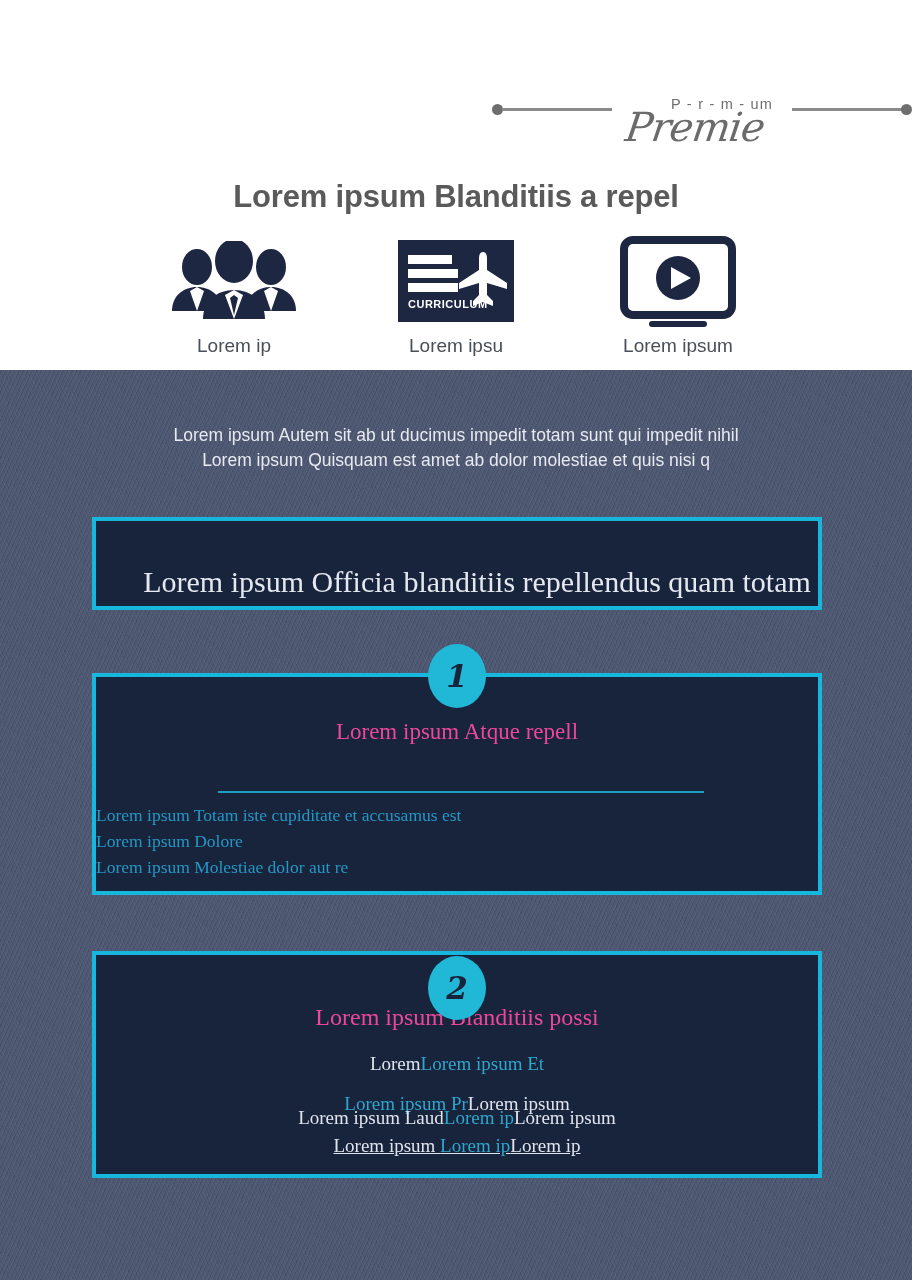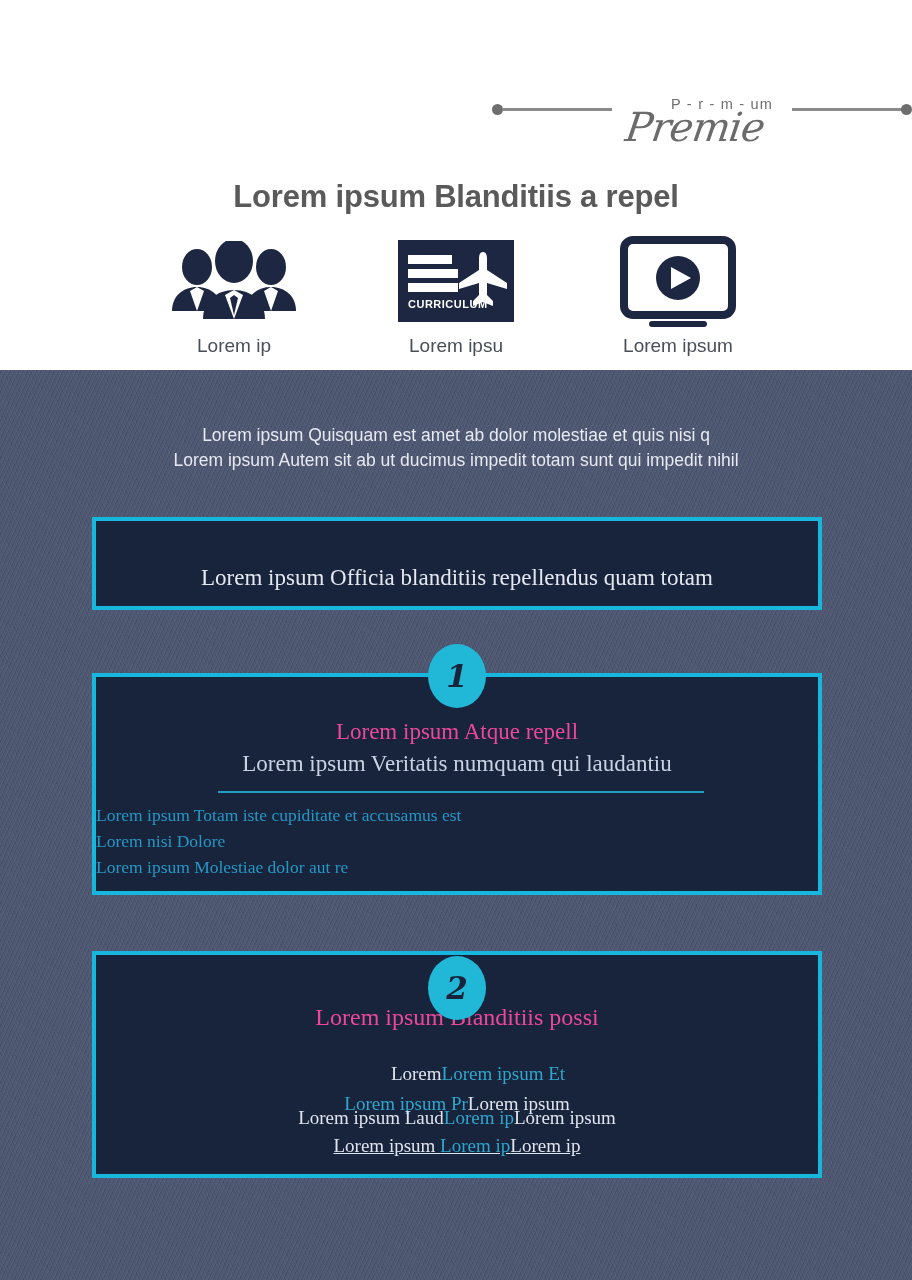--- a/index.html
+++ b/index.html
@@ -206,22 +206,23 @@
 
   .box1 { top: 147px; height: 93px; }
   .box1 .badge { top: 123px; }
   .box1 .line {
     position: absolute;
     left: 0;
     top: 44px;
     width: 100%;
     text-align: center;
     font-family: "Liberation Serif", serif;
-    font-size: 23px;
+    font-size: 30px;
     color: #e4e8f0;
+    padding-left: 20px;
   }
 
   .box2 { top: 303px; height: 222px; }
   .box2 .badge { top: 279px; }
 
   .box3 { top: 581px; height: 227px; }
 
   .bx-h1 {
     position: absolute;
     left: 0;
@@ -343,41 +344,40 @@
       </div>
       <div class="icon-label">Lorem ipsum</div>
     </div>
 
   </div>
 </div>
 
 <div class="body-section">
 
   <div class="intro">
+    <div>Lorem ipsum Autem sit ab ut ducimus impedit totam sunt qui impedit nihil</div>
     <div>Lorem ipsum Quisquam est amet ab dolor molestiae et quis nisi q</div>
-    <div>Lorem ipsum Autem sit ab ut ducimus impedit totam sunt qui impedit nihil</div>
   </div>
 
   <div class="numbox box1">
     <div class="badge">1</div>
     <div class="line">Lorem ipsum Officia blanditiis repellendus quam totam</div>
   </div>
 
   <div class="numbox box2">
     <div class="badge">2</div>
     <div class="bx-h1" style="top:42px;">Lorem ipsum Atque repell</div>
-    <div class="bx-h2" style="top:74px;">Lorem ipsum Veritatis numquam qui laudantiu</div>
     <div class="divider" style="top:114px;"></div>
     <div class="sub" style="top:128px;">Lorem ipsum Totam iste cupiditate et accusamus est</div>
-    <div class="sub" style="top:154px;">Lorem nisi Dolore</div>
+    <div class="sub" style="top:154px;">Lorem ipsum Dolore</div>
     <div class="sub" style="top:180px;">Lorem ipsum Molestiae dolor aut re</div>
   </div>
 
   <div class="numbox box3">
 
     <div class="bx-h1" style="top:49px;font-size:24px;">Lorem ipsum Blanditiis possi</div>
-    <div class="mix" style="top:108px;padding-left:21px;"><span>Lorem</span><span class="cy">Lorem ipsum Et</span></div>
+    <div class="mix" style="top:98px;"><span>Lorem</span><span class="cy">Lorem ipsum Et</span></div>
     <div class="mix" style="top:125px;margin-top:13px;"><span class="cy">Lorem ipsum Pr</span><span>Lorem ipsum</span></div>
     <div class="mix" style="top:152px;"><span>Lorem ipsum Laud</span><span class="cy">Lorem ip</span><span>Lorem ipsum</span></div>
     <div class="mix" style="top:180px;text-decoration:underline;"><span>Lorem ipsum </span><span class="cy">Lorem ip</span><span>Lorem ip</span></div>
   </div>
 
 </div>
 
 </body></html>

